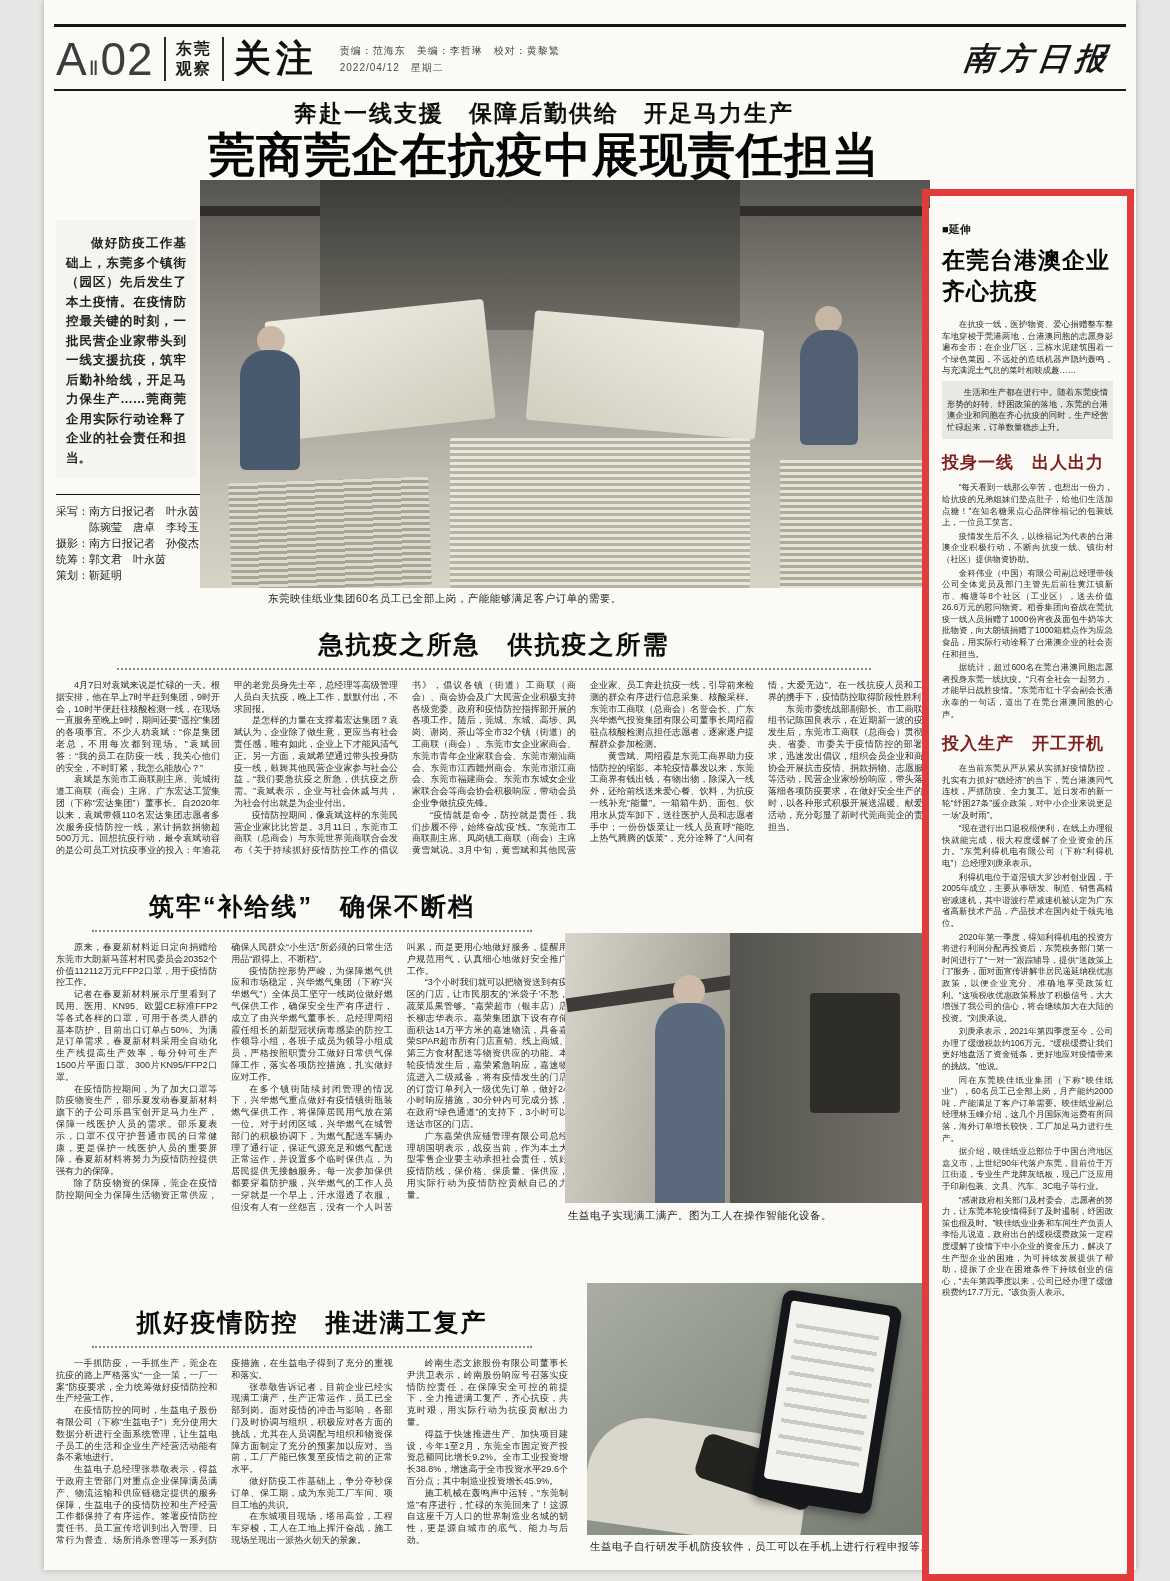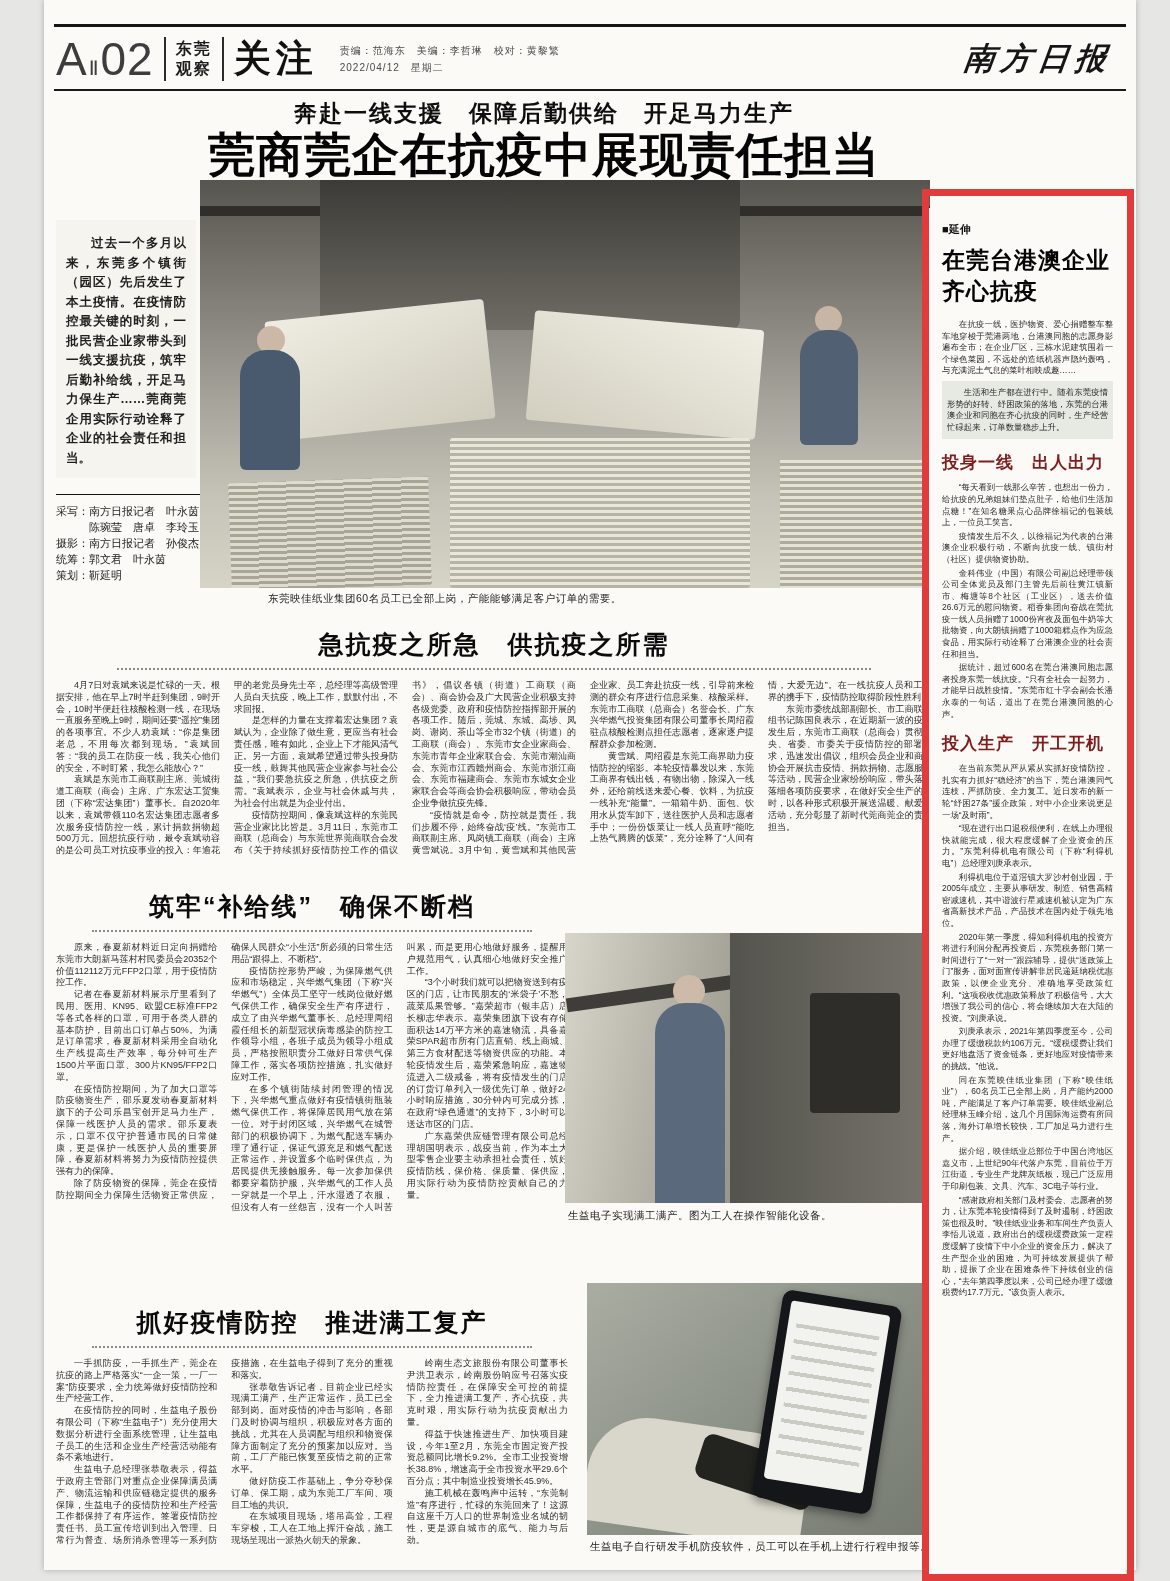--- a/index.html
+++ b/index.html
@@ -109,21 +109,21 @@
         <div>2022/04/12　星期二</div>
       </div>
       <div class="masthead">南方日报</div>
     </div>
     <div class="header-under-rule"></div>
 
     <div class="kicker">奔赴一线支援　保障后勤供给　开足马力生产</div>
     <div class="main-head">莞商莞企在抗疫中展现责任担当</div>
 
     <div class="intro-box">
-      <p>过去一个多月以来，东莞多个镇街（园区）先后发生了本土疫情。在疫情防控最关键的时刻，一批民营企业家带头到一线支援抗疫，筑牢后勤补给线，开足马力保生产……莞商莞企用实际行动诠释了企业的社会责任和担当。</p>
+      <p>做好防疫工作基础上，东莞多个镇街（园区）先后发生了本土疫情。在疫情防控最关键的时刻，一批民营企业家带头到一线支援抗疫，筑牢后勤补给线，开足马力保生产……莞商莞企用实际行动诠释了企业的社会责任和担当。</p>
     </div>
 
     <div class="credits-box">
         <p>采写：南方日报记者　叶永茵</p>
         <p>　　　陈琬莹　唐卓　李玲玉</p>
         <p>摄影：南方日报记者　孙俊杰</p>
         <p>统筹：郭文君　叶永茵</p>
         <p>策划：靳延明</p>
       </div>
 

